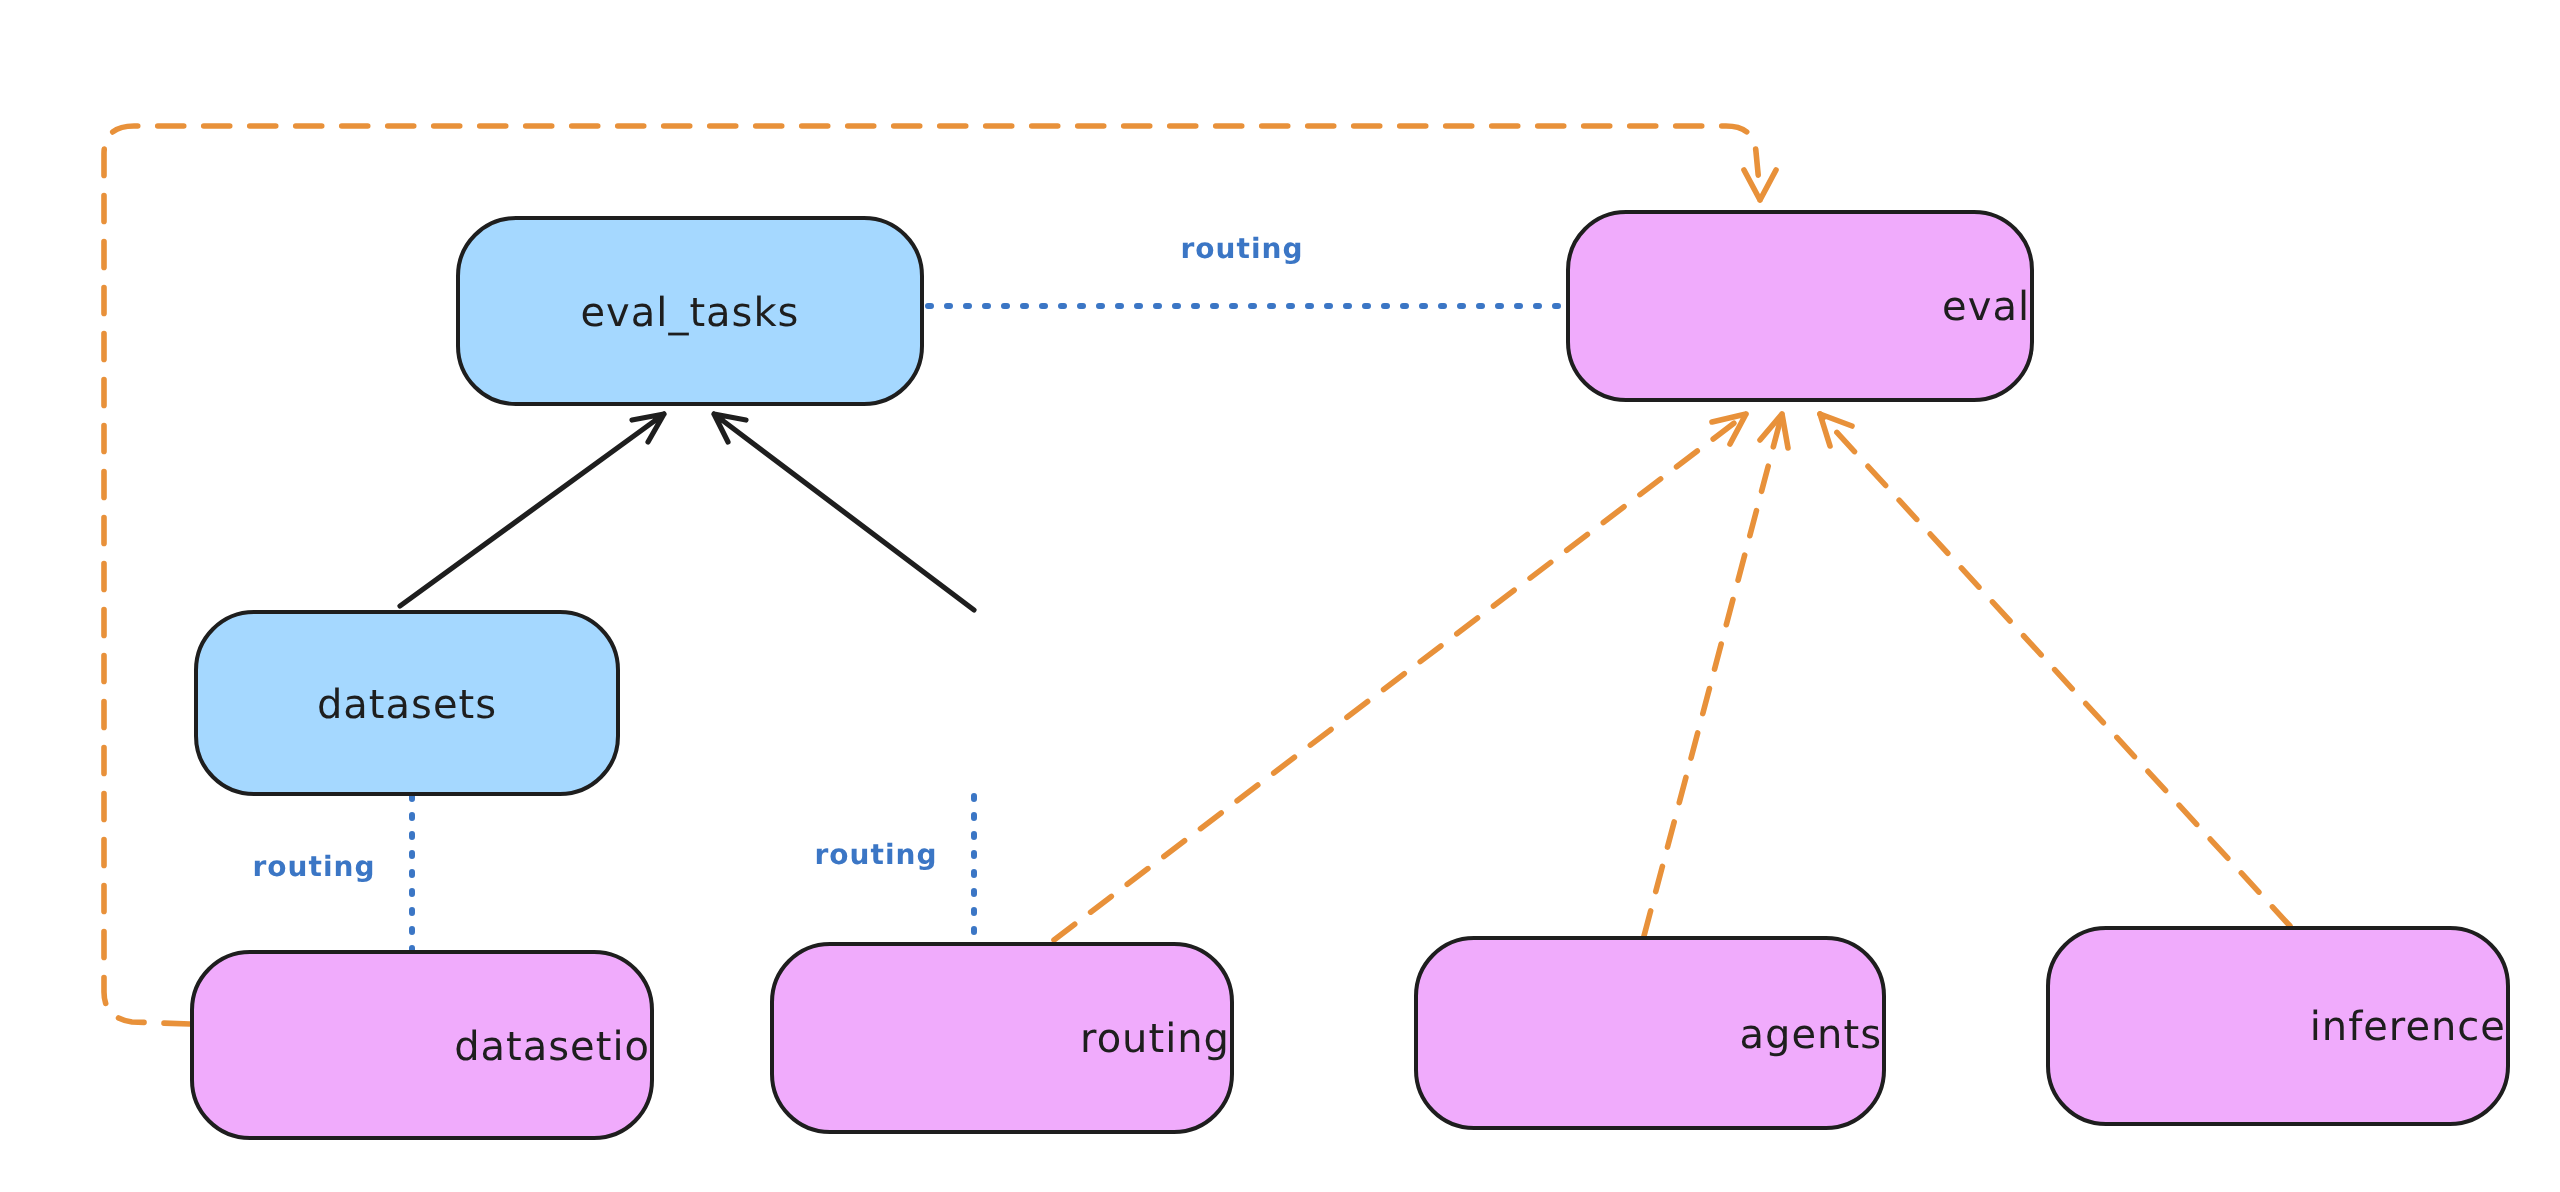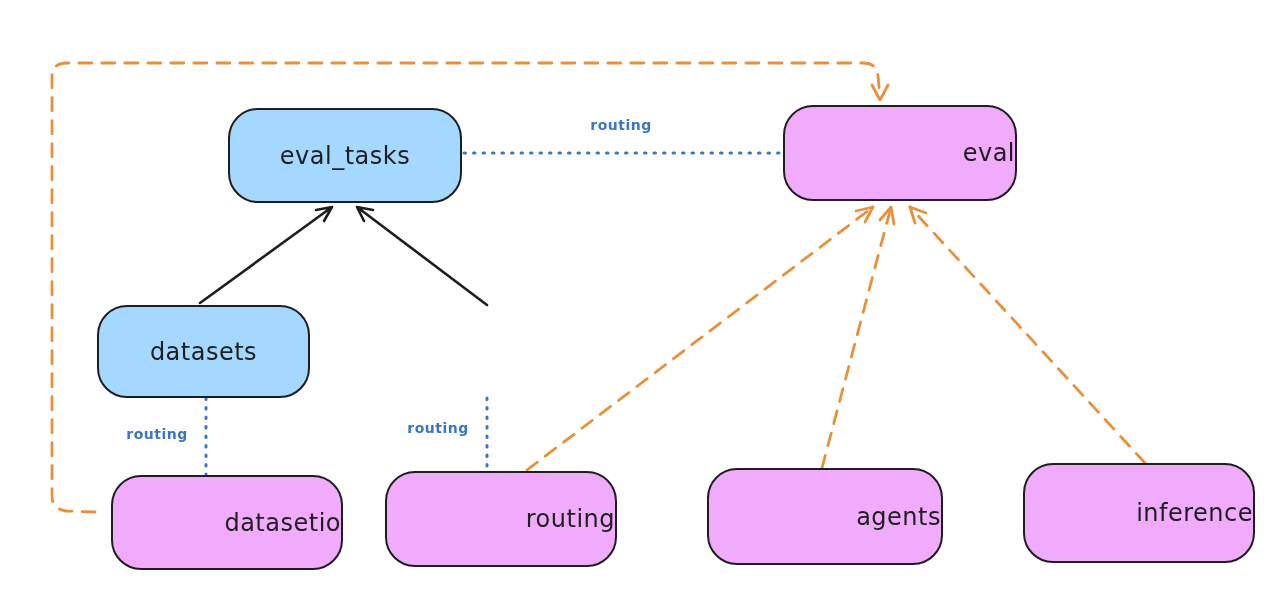--- a/index.html
+++ b/index.html
@@ -22,41 +22,41 @@
   .edge.orange     { stroke: #e8913a; stroke-width: 2.8; stroke-dasharray: 13 10; }
   .edge.orange-head{ stroke: #e8913a; stroke-width: 2.8; }
   .node {
     position: absolute;
     box-sizing: border-box;
     border: 2.5px solid #1e1e1e;
     border-radius: 30px;
     display: flex;
     align-items: center;
     justify-content: center;
-    font-size: 24px;
+    font-size: 20px;
     letter-spacing: 0.5px;
     color: #1e1e1e;
   }
   .node.blue  { background: #a5d8ff; }
   .node.green { background: #f0abfc; justify-content: flex-end; }
   .routing-label {
     position: absolute;
     width: 130px;
     text-align: center;
     color: #3b76c5;
     font-size: 14px;
     font-weight: 600;
     letter-spacing: 0.5px;
   }
   
   #n-eval-tasks        { left: 228px;  top: 108px; width: 234px; height: 95px; }
   #n-eval              { left: 783px;  top: 105px; width: 234px; height: 96px; }
   #n-datasets          { left: 97px;   top: 305px; width: 213px; height: 93px; }
   #n-scoring-functions { left: 378px;  top: 306px; width: 232px; height: 92px; }
-  #n-datasetio         { left: 95px;   top: 475px; width: 232px; height: 95px; margin-left: 16px; }
+  #n-datasetio         { left: 95px;   top: 475px; width: 232px; height: 95px; }
   #n-scoring           { left: 385px;  top: 471px; width: 232px; height: 96px; }
   #n-agents            { left: 707px;  top: 468px; width: 236px; height: 97px; }
   #n-inference         { left: 1023px; top: 463px; width: 232px; height: 100px; }
   #rl-eval   { left: 556px; top: 117px; }
   #rl-data   { left: 92px;  top: 426px; }
   #rl-score  { left: 373px; top: 420px; }
 </style>
 </head>
 <body>
 

